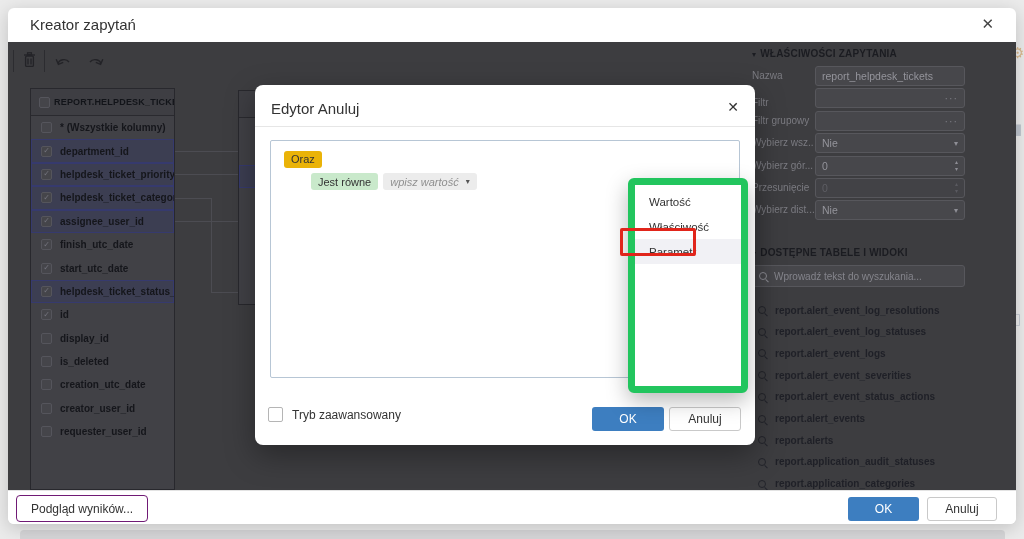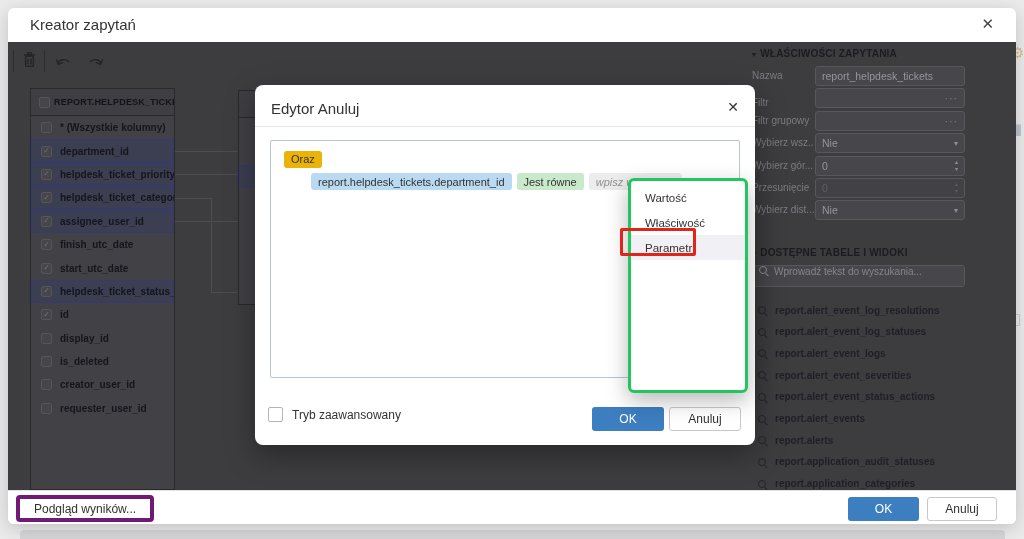--- a/index.html
+++ b/index.html
@@ -38,21 +38,21 @@
   .prop-label { position:absolute; left:744px; width:62px; font-size:10px; color:#7b7b81; white-space:nowrap; overflow:hidden; line-height:20px; }
   .prop-field { position:absolute; left:807px; width:150px; height:20px; background:#47474b; border:1px solid #57575c; border-radius:3px; color:#94949b; font-size:10.5px; display:flex; align-items:center; padding:0 6px; }
   .prop-field .value { flex:1; white-space:nowrap; overflow:hidden; }
   .prop-field .dots { color:#7e7e85; letter-spacing:1px; }
   .prop-field .caret { color:#8e8e95; font-size:8px; }
   .prop-field .spin { display:flex; flex-direction:column; font-size:6px; line-height:1.1; color:#8e8e95; }
   .prop-field.disabled { background:#424246; }
   .prop-field.disabled .value { color:#5e5e64; }
   .prop-field.disabled .spin { color:#5a5a60; }
 
-  .search-box { position:absolute; left:744px; top:223px; width:213px; height:22px; background:#47474b; border:1px solid #57575c; border-radius:3px; display:flex; align-items:flex-start; padding:0 6px; }
+  .search-box { position:absolute; left:744px; top:223px; width:213px; height:22px; background:#47474b; border:1px solid #57575c; border-radius:3px; display:flex; align-items:center; padding:0 6px; }
   .search-box .ph { font-size:10px; color:#85858c; margin-left:7px; white-space:nowrap; overflow:hidden; }
   .mag { width:8px; height:8px; border:1.4px solid #8e8e95; border-radius:50%; position:relative; flex:0 0 8px; }
   .mag::after { content:""; position:absolute; left:6px; top:6px; width:4px; height:1.4px; background:#8e8e95; transform:rotate(45deg); transform-origin:0 0; }
   .tbl-item { position:absolute; left:744px; height:20px; display:flex; align-items:center; font-size:10px; font-weight:600; color:#1f2027; white-space:nowrap; }
   .tbl-item .mag { border-color:#23242b; margin:0 9px 0 6px; }
   .tbl-item .mag::after { background:#23242b; }
 
   
   .modal { position:absolute; left:247px; top:77px; width:500px; height:360px; background:#fff; border-radius:8px; box-shadow:0 10px 30px rgba(0,0,0,.35); z-index:10; }
   .modal-title { position:absolute; left:16px; top:15px; font-size:15px; color:#333; }
@@ -70,28 +70,28 @@
   .adv { position:absolute; left:13px; top:322px; display:flex; align-items:center; }
   .adv .box { width:15px; height:15px; border:1px solid #b5b5b5; border-radius:2px; background:#fff; }
   .adv .lbl { font-size:12px; color:#333; margin-left:9px; }
   .btn { position:absolute; height:24px; border-radius:3px; font-size:12px; display:flex; align-items:center; justify-content:center; cursor:pointer; }
   .btn.primary { background:#3d7ec0; color:#fff; }
   .btn.ghost { background:#fff; border:1px solid #c9c9c9; color:#333; }
   .modal .ok { left:337px; top:322px; width:72px; }
   .modal .cancel { left:414px; top:322px; width:72px; }
 
   
-  .menu { position:absolute; left:620px; top:170px; width:120px; height:215px; background:#fff; border:3px solid #22c55e; border-radius:6px; box-shadow:0 8px 22px rgba(0,0,0,.28); z-index:20; }
+  .menu { position:absolute; left:620px; top:170px; width:120px; height:215px; background:#fff; border:7px solid #22c55e; border-radius:6px; box-shadow:0 8px 22px rgba(0,0,0,.28); z-index:20; }
   .menu-item { position:absolute; left:0; width:100%; height:25px; display:flex; align-items:center; padding-left:14px; font-size:11.5px; color:#333; cursor:pointer; }
   .menu-item.active { background:#f1f1f5; }
   .red-annot { position:absolute; left:612px; top:220px; width:76px; height:28px; border:3px solid #e1251b; border-radius:2px; z-index:30; }
 
   
   .footer { position:absolute; left:0; top:482px; width:1008px; height:34px; background:#fff; border-top:1px solid #e3e3e3; border-radius:0 0 6px 6px; }
-  .preview-btn { position:absolute; left:8px; top:4px; height:27px; padding:0 14px; border:4px solid #701a75; border-radius:4px; background:#fff; font-size:12px; color:#333; display:flex; align-items:center; cursor:pointer; }
+  .preview-btn { position:absolute; left:8px; top:4px; height:27px; padding:0 14px; border:1px solid #701a75; border-radius:4px; background:#fff; font-size:12px; color:#333; display:flex; align-items:center; cursor:pointer; }
   .footer .ok { left:840px; top:6px; width:71px; }
   .footer .cancel { left:919px; top:6px; width:70px; }
 </style>
 </head>
 <body>
 
 <div class="bottom-strip"></div>
 <div class="bg-icon" style="left:1011px; top:44px; color:#c98f3f;">⚙</div>
 <div class="bg-icon" style="left:1014px; top:120px; color:#9aa5b5;">▮</div>
 <div class="bg-icon" style="left:1013px; top:310px; color:#9aa5b5;">▯</div>
@@ -177,20 +177,24 @@
           <div class="trow">
             <span class="cb"></span>
             <span class="lbl">display_id</span>
           </div>
           <div class="trow">
             <span class="cb"></span>
             <span class="lbl">is_deleted</span>
           </div>
           <div class="trow">
             <span class="cb"></span>
+            <span class="lbl">creation_utc_date</span>
+          </div>
+          <div class="trow">
+            <span class="cb"></span>
             <span class="lbl">creator_user_id</span>
           </div>
           <div class="trow">
             <span class="cb"></span>
             <span class="lbl">requester_user_id</span>
           </div>
         </div>
     </div>
 
     <div class="qtable" style="left:230px; top:48px; width:130px; height:215px;">
@@ -301,21 +305,20 @@
 
   <div class="modal">
     <div class="modal-title">Edytor Anuluj</div>
     <div class="modal-close">✕</div>
     <div class="modal-divider"></div>
     <div class="filter-box">
       <div class="filter-row1">
         <span class="chip and">Oraz</span>
       </div>
       <div class="filter-row2">
-        <span class="chip field">report.helpdesk_tickets.department_id</span>
         <span class="chip op">Jest równe</span>
         <span class="chip val">
           <span>wpisz wartość</span>
           <span class="caret">▾</span>
         </span>
       </div>
     </div>
     <div class="adv">
       <span class="box"></span>
       <span class="lbl">Tryb zaawansowany</span>

